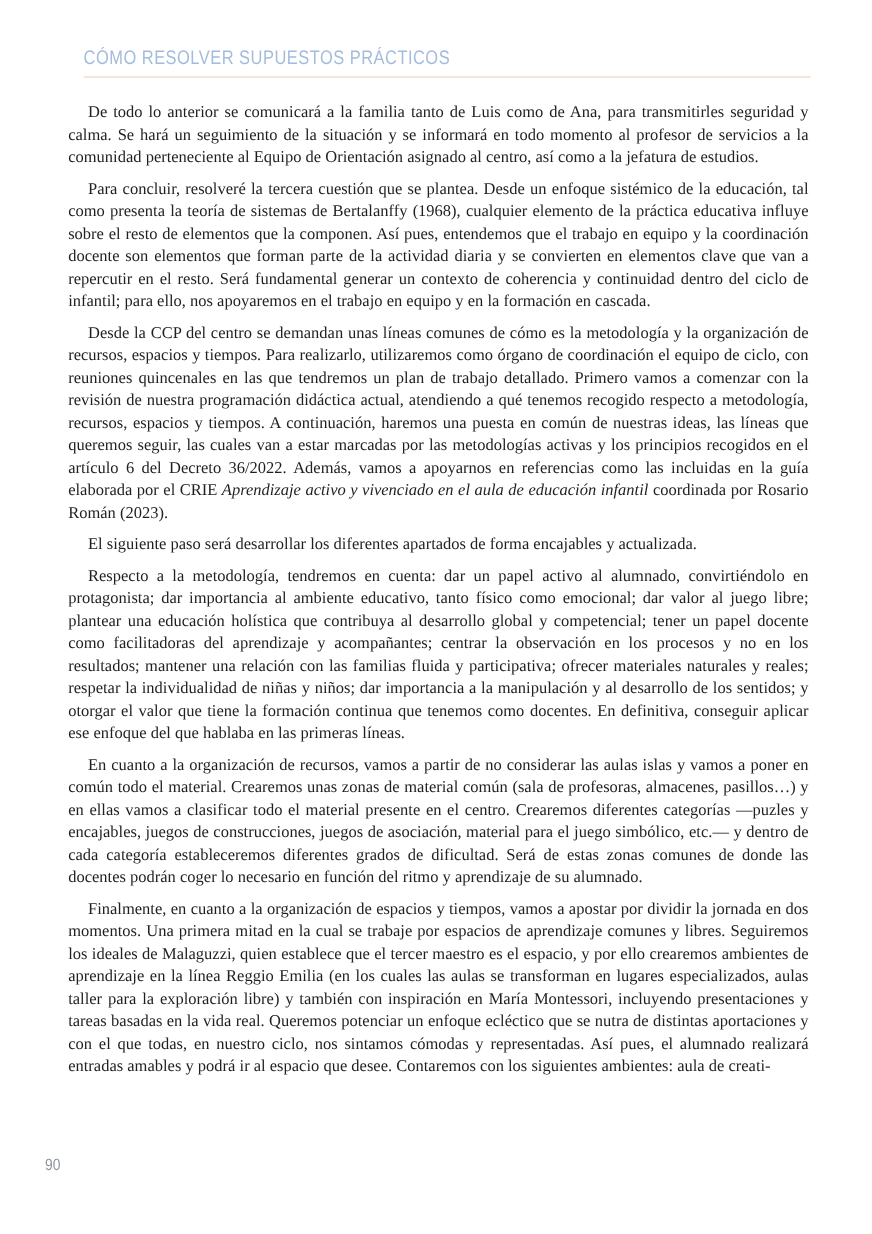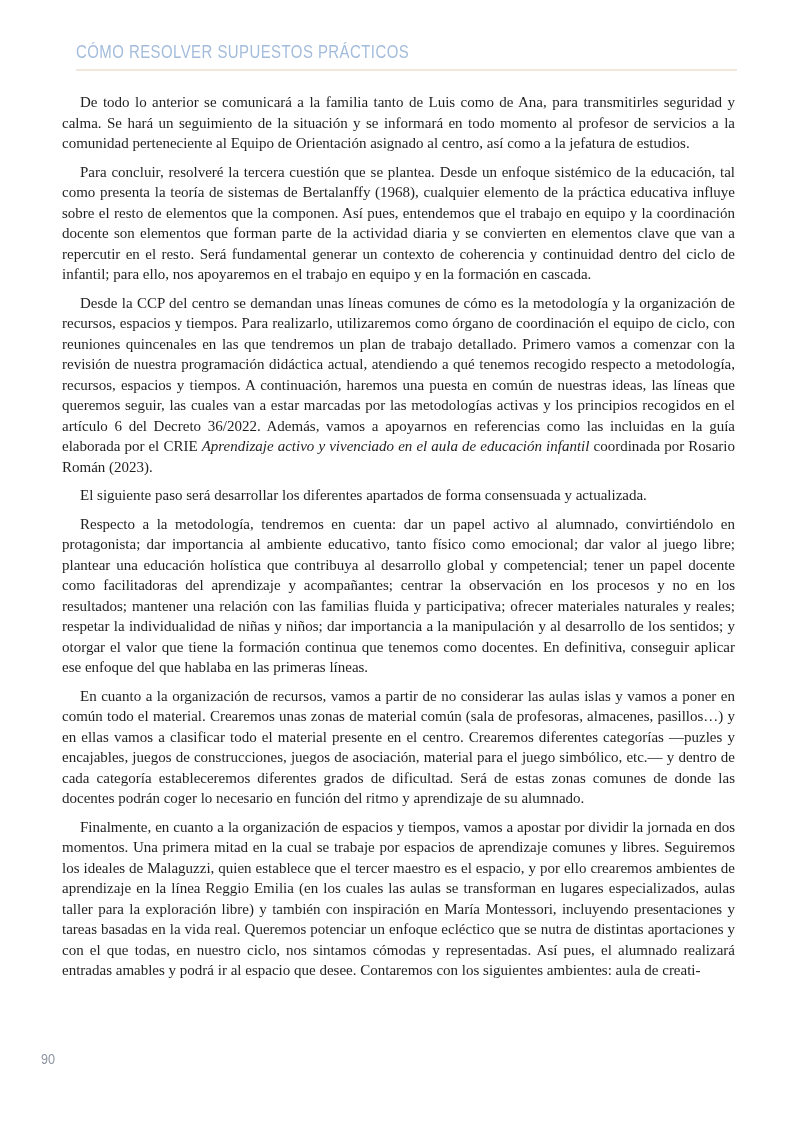--- a/index.html
+++ b/index.html
@@ -80,20 +80,20 @@
 <body>
 
 <div class="page">
   <div class="content">
     <div class="running-head">CÓMO RESOLVER SUPUESTOS PRÁCTICOS</div>
     <div class="header-rule"></div>
     <div class="body-text">
         <p class="para"><span>De todo lo anterior se comunicará a la familia tanto de Luis como de Ana, para transmitirles seguridad y calma. Se hará un seguimiento de la situación y se informará en todo momento al profesor de servicios a la comunidad perteneciente al Equipo de Orientación asignado al centro, así como a la jefatura de estudios.</span></p>
         <p class="para"><span>Para concluir, resolveré la tercera cuestión que se plantea. Desde un enfoque sistémico de la educación, tal como presenta la teoría de sistemas de Bertalanffy (1968), cualquier elemento de la práctica educativa influye sobre el resto de elementos que la componen. Así pues, entendemos que el trabajo en equipo y la coordinación docente son elementos que forman parte de la actividad diaria y se convierten en elementos clave que van a repercutir en el resto. Será fundamental generar un contexto de coherencia y continuidad dentro del ciclo de infantil; para ello, nos apoyaremos en el trabajo en equipo y en la formación en cascada.</span></p>
         <p class="para"><span>Desde la CCP del centro se demandan unas líneas comunes de cómo es la metodología y la organización de recursos, espacios y tiempos. Para realizarlo, utilizaremos como órgano de coordinación el equipo de ciclo, con reuniones quincenales en las que tendremos un plan de trabajo detallado. Primero vamos a comenzar con la revisión de nuestra programación didáctica actual, atendiendo a qué tenemos recogido respecto a metodología, recursos, espacios y tiempos. A continuación, haremos una puesta en común de nuestras ideas, las líneas que queremos seguir, las cuales van a estar marcadas por las metodologías activas y los principios recogidos en el artículo 6 del Decreto 36/2022. Además, vamos a apoyarnos en referencias como las incluidas en la guía elaborada por el CRIE </span><span class="italic">Aprendizaje activo y vivenciado en el aula de educación infantil</span><span> coordinada por Rosario Román (2023).</span></p>
-        <p class="para"><span>El siguiente paso será desarrollar los diferentes apartados de forma consensuada y actualizada.</span></p>
+        <p class="para"><span>El siguiente paso será desarrollar los diferentes apartados de forma encajables y actualizada.</span></p>
         <p class="para"><span>Respecto a la metodología, tendremos en cuenta: dar un papel activo al alumnado, convirtiéndolo en protagonista; dar importancia al ambiente educativo, tanto físico como emocional; dar valor al juego libre; plantear una educación holística que contribuya al desarrollo global y competencial; tener un papel docente como facilitadoras del aprendizaje y acompañantes; centrar la observación en los procesos y no en los resultados; mantener una relación con las familias fluida y participativa; ofrecer materiales naturales y reales; respetar la individualidad de niñas y niños; dar importancia a la manipulación y al desarrollo de los sentidos; y otorgar el valor que tiene la formación continua que tenemos como docentes. En definitiva, conseguir aplicar ese enfoque del que hablaba en las primeras líneas.</span></p>
         <p class="para"><span>En cuanto a la organización de recursos, vamos a partir de no considerar las aulas islas y vamos a poner en común todo el material. Crearemos unas zonas de material común (sala de profesoras, almacenes, pasillos…) y en ellas vamos a clasificar todo el material presente en el centro. Crearemos diferentes categorías —puzles y encajables, juegos de construcciones, juegos de asociación, material para el juego simbólico, etc.— y dentro de cada categoría estableceremos diferentes grados de dificultad. Será de estas zonas comunes de donde las docentes podrán coger lo necesario en función del ritmo y aprendizaje de su alumnado.</span></p>
         <p class="para"><span>Finalmente, en cuanto a la organización de espacios y tiempos, vamos a apostar por dividir la jornada en dos momentos. Una primera mitad en la cual se trabaje por espacios de aprendizaje comunes y libres. Seguiremos los ideales de Malaguzzi, quien establece que el tercer maestro es el espacio, y por ello crearemos ambientes de aprendizaje en la línea Reggio Emilia (en los cuales las aulas se transforman en lugares especializados, aulas taller para la exploración libre) y también con inspiración en María Montessori, incluyendo presentaciones y tareas basadas en la vida real. Queremos potenciar un enfoque ecléctico que se nutra de distintas aportaciones y con el que todas, en nuestro ciclo, nos sintamos cómodas y representadas. Así pues, el alumnado realizará entradas amables y podrá ir al espacio que desee. Contaremos con los siguientes ambientes: aula de creati-</span></p>
       </div>
   </div>
   <div class="page-number">90</div>
 </div>
 
 </body></html>

